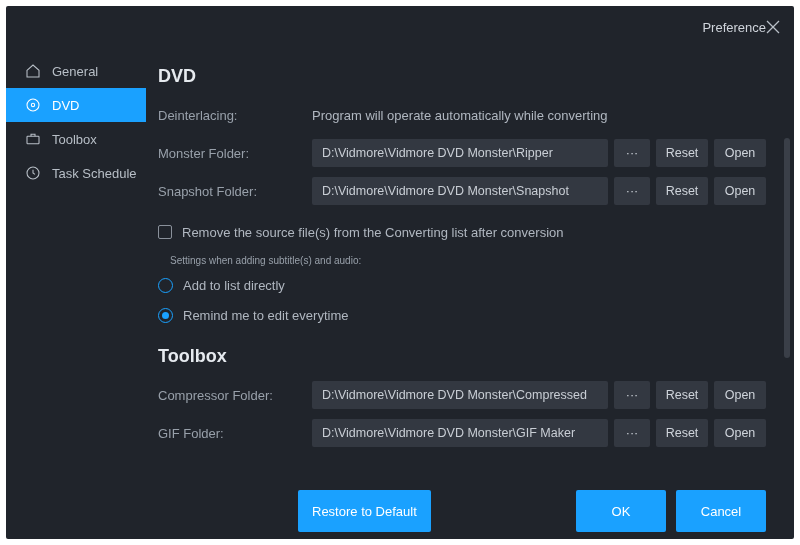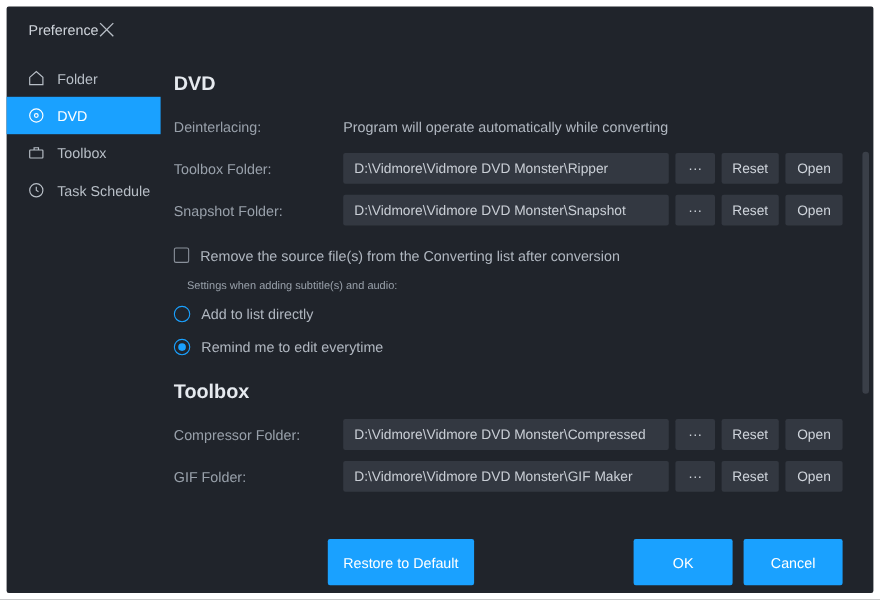--- a/index.html
+++ b/index.html
@@ -21,21 +21,21 @@
     background: #20242b;
     border-radius: 2px;
     display: flex;
     flex-direction: column;
   }
   
   .titlebar {
     height: 42px;
     display: flex;
     align-items: center;
-    justify-content: flex-start;
+    justify-content: flex-end;
     padding: 0 14px 0 20px;
     color: #cfd4db;
   }
   .titlebar .title { font-size: 13px; }
   .close-icon {
     width: 14px; height: 14px;
     cursor: pointer;
     position: relative;
   }
   .close-icon svg { stroke: #b8bfc7; }
@@ -214,21 +214,21 @@
 
   <div class="body">
 
     <div class="sidebar">
       <div class="nav-item">
         <span class="icon">
           <svg width="16" height="16" viewBox="0 0 24 24" stroke-width="1.6">
               <path d="M3 11 L12 3 L21 11 V21 H3 Z"></path>
             </svg>
         </span>
-        <span>Folder</span>
+        <span>General</span>
       </div>
       <div class="nav-item active">
         <span class="icon">
           <svg width="16" height="16" viewBox="0 0 24 24" stroke-width="1.6">
               <circle cx="12" cy="12" r="9"></circle>
               <circle cx="12" cy="12" r="2.5"></circle>
             </svg>
         </span>
         <span>DVD</span>
       </div>
@@ -257,21 +257,21 @@
         <div class="scrollbar"></div>
 
         <h2 class="section">DVD</h2>
 
         <div class="row">
           <span class="label">Deinterlacing:</span>
           <span class="value-text">Program will operate automatically while converting</span>
         </div>
 
         <div class="row">
-          <span class="label">Toolbox Folder:</span>
+          <span class="label">Monster Folder:</span>
           <div class="path-group">
             <input class="path-input" value="D:\Vidmore\Vidmore DVD Monster\Ripper" style="">
             <button class="btn browse">···</button>
             <button class="btn small">Reset</button>
             <button class="btn small">Open</button>
           </div>
         </div>
 
         <div class="row">
           <span class="label">Snapshot Folder:</span>

